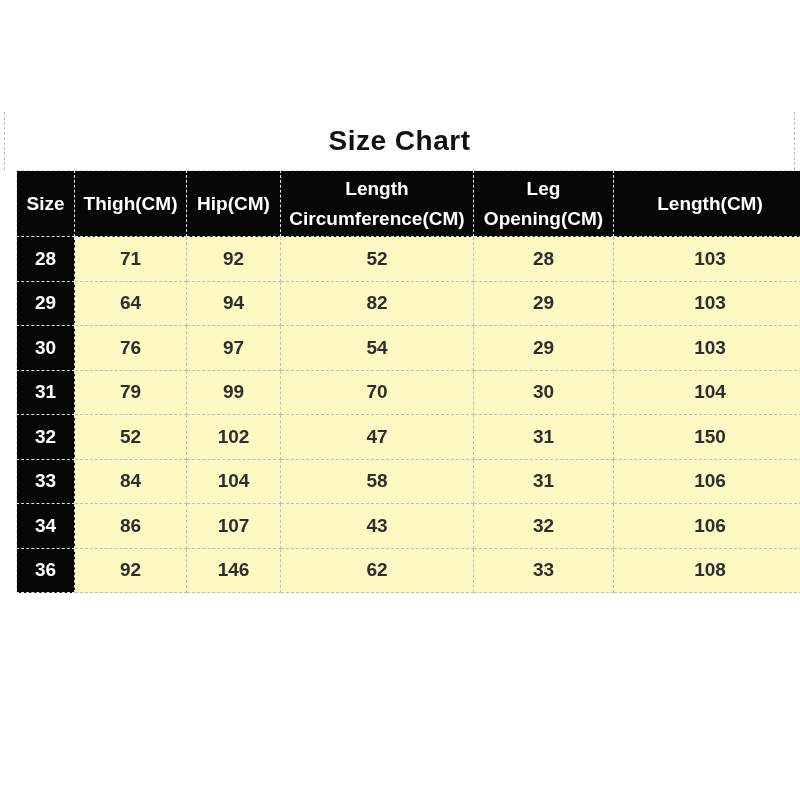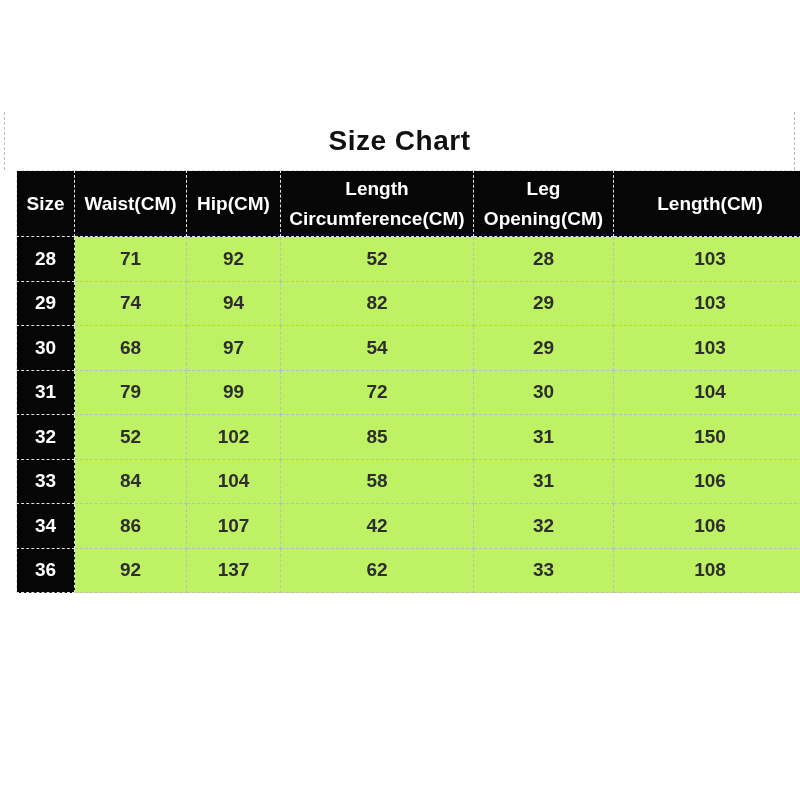--- a/index.html
+++ b/index.html
@@ -56,21 +56,21 @@
     font-size: 19px;
     font-weight: 700;
     text-align: center;
     vertical-align: middle;
     border: 1px dashed var(--grid-on-black, #e3e3e3);
     white-space: pre-line;
     line-height: 1.55;
     padding: 2px 0;
   }
   td {
-    background: #bef264;
+    background: #fef9c3;
     color: var(--value-text, #2e2e2e);
     font-size: 19px;
     font-weight: 700;
     text-align: center;
     vertical-align: middle;
     border: 1px dashed var(--grid, #bdbdbd);
   }
   td.size-col {
     background: var(--header-bg, #060606);
     color: var(--header-text, #ffffff);
@@ -89,89 +89,89 @@
       <col class="w-size">
         <col class="w-waist">
         <col class="w-hip">
       <col class="w-thigh">
         <col class="w-leg">
         <col class="w-length">
     </colgroup>
     <thead>
       <tr id="header-row">
           <th>Size</th>
-          <th>Waist(CM)</th>
+          <th>Thigh(CM)</th>
           <th>Hip(CM)</th>
           <th>Length
 Circumference(CM)</th>
           <th>Leg
 Opening(CM)</th>
           <th>Length(CM)</th>
         </tr>
     </thead>
     <tbody id="table-body">
         <tr>
           <td class="size-col">28</td>
           <td>71</td>
           <td>92</td>
           <td>52</td>
           <td>28</td>
           <td>103</td>
         </tr>
         <tr>
           <td class="size-col">29</td>
-          <td>74</td>
+          <td>64</td>
           <td>94</td>
           <td>82</td>
           <td>29</td>
           <td>103</td>
         </tr>
         <tr>
           <td class="size-col">30</td>
-          <td>68</td>
+          <td>76</td>
           <td>97</td>
           <td>54</td>
           <td>29</td>
           <td>103</td>
         </tr>
         <tr>
           <td class="size-col">31</td>
           <td>79</td>
           <td>99</td>
-          <td>72</td>
+          <td>70</td>
           <td>30</td>
           <td>104</td>
         </tr>
         <tr>
           <td class="size-col">32</td>
           <td>52</td>
           <td>102</td>
-          <td>85</td>
+          <td>47</td>
           <td>31</td>
           <td>150</td>
         </tr>
         <tr>
           <td class="size-col">33</td>
           <td>84</td>
           <td>104</td>
           <td>58</td>
           <td>31</td>
           <td>106</td>
         </tr>
         <tr>
           <td class="size-col">34</td>
           <td>86</td>
           <td>107</td>
-          <td>42</td>
+          <td>43</td>
           <td>32</td>
           <td>106</td>
         </tr>
         <tr>
           <td class="size-col">36</td>
           <td>92</td>
-          <td>137</td>
+          <td>146</td>
           <td>62</td>
           <td>33</td>
           <td>108</td>
         </tr>
       </tbody>
   </table>
 </div>
 
 </body></html>

